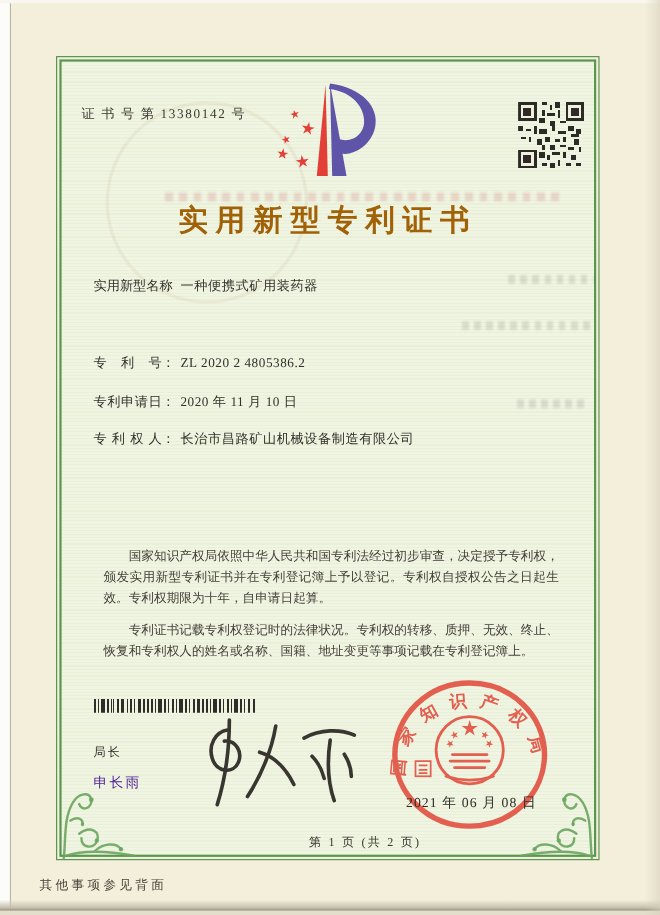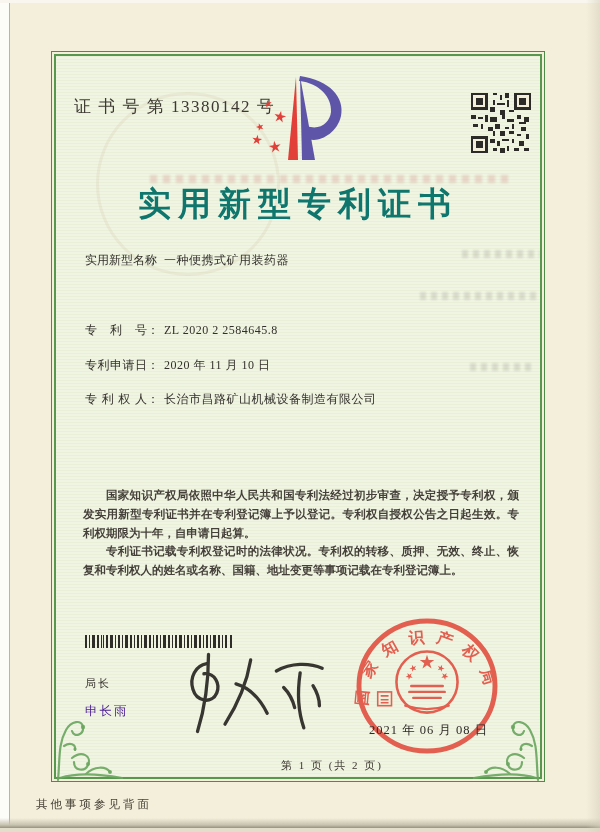--- a/index.html
+++ b/index.html
@@ -30,35 +30,35 @@
     border:3px solid rgba(190,170,125,0.14);z-index:1;}
 
   .flourish{position:absolute;width:86px;height:86px;z-index:2;}
   .flourish.br{transform:scaleX(-1);}
 
   .bleed{position:absolute;z-index:4;filter:blur(1px);pointer-events:none;}
   .bleed.pink{background:repeating-linear-gradient(90deg,rgba(205,110,110,.22) 0 7px,transparent 7px 13px);}
   .bleed.gray{background:repeating-linear-gradient(90deg,rgba(120,115,105,.18) 0 6px,transparent 6px 11px);}
 
   
-  .cert-no{position:absolute;left:74px;top:95px;font-size:17px;letter-spacing:1.5px;color:#3d3832;z-index:3;}
+  .cert-no{position:absolute;left:74px;top:95px;font-size:12px;letter-spacing:1.5px;color:#3d3832;z-index:3;}
   .logo{position:absolute;left:252px;top:72px;z-index:3;}
   .qr{position:absolute;left:471px;top:92px;z-index:3;}
   .doc-title{position:absolute;left:51px;top:182px;width:494px;text-align:center;
-    font-size:33px;font-weight:bold;letter-spacing:7px;color:#0f766e;z-index:3;}
+    font-size:27px;font-weight:bold;letter-spacing:7px;color:#a16207;z-index:3;}
 
   .field-row{position:absolute;left:85px;width:436px;font-size:12px;color:#33302b;z-index:3;white-space:nowrap;}
   .flabel{display:inline-block;width:62px;text-align:justify;text-align-last:justify;vertical-align:top;}
   .fcolon{display:inline-block;margin-right:5px;}
   .fvalue{letter-spacing:.5px;}
   .grant-pair{position:absolute;left:228px;top:0;}
 
   .paras{position:absolute;left:83px;top:486px;width:436px;z-index:3;
     font-size:11.5px;line-height:18.8px;color:#45403a;text-align:justify;}
-  .paras p{margin:0;text-indent:2em;font-weight:bold;}
+  .paras p{margin:11px;text-indent:2em;}
 
   .barcode{position:absolute;left:85px;top:635px;z-index:3;}
   .commissioner-title{position:absolute;left:85px;top:676px;font-size:11px;letter-spacing:2px;color:#35312c;z-index:3;}
   .commissioner-name{position:absolute;left:85px;top:703px;font-size:12.5px;letter-spacing:2px;color:#4c1d95;z-index:3;}
   .signature{position:absolute;left:170px;top:647px;z-index:3;}
 
   .seal{position:absolute;left:354px;top:617px;z-index:3;opacity:.95;}
   .seal-date{position:absolute;left:369px;top:722px;font-size:12.5px;letter-spacing:1px;color:#2e2a26;z-index:4;white-space:nowrap;}
 
   .page-info{position:absolute;left:51px;top:758px;width:562px;text-align:center;
@@ -188,21 +188,21 @@
       <rect x="22" y="23" width="2" height="1"></rect>
     </g>
   </svg>
 
   <div class="doc-title">实用新型专利证书</div>
 
   <div class="field-row" style="top:252px">
     <span class="flabel">实用新型名称</span><span class="fcolon">：</span><span class="fvalue">一种便携式矿用装药器</span>
   </div>
   <div class="field-row" style="top:322px">
-    <span class="flabel">专利号</span><span class="fcolon">：</span><span class="fvalue">ZL 2020 2 2584645.8</span>
+    <span class="flabel">专利号</span><span class="fcolon">：</span><span class="fvalue">ZL 2020 2 4805386.2</span>
   </div>
   <div class="field-row" style="top:357px">
     <span class="flabel">专利申请日</span><span class="fcolon">：</span><span class="fvalue">2020 年 11 月 10 日</span>
   </div>
   <div class="field-row" style="top:391px">
     <span class="flabel">专利权人</span><span class="fcolon">：</span><span class="fvalue">长治市昌路矿山机械设备制造有限公司</span>
   </div>
 
   <div class="paras">
     <p>国家知识产权局依照中华人民共和国专利法经过初步审查，决定授予专利权，颁发实用新型专利证书并在专利登记簿上予以登记。专利权自授权公告之日起生效。专利权期限为十年，自申请日起算。</p>

